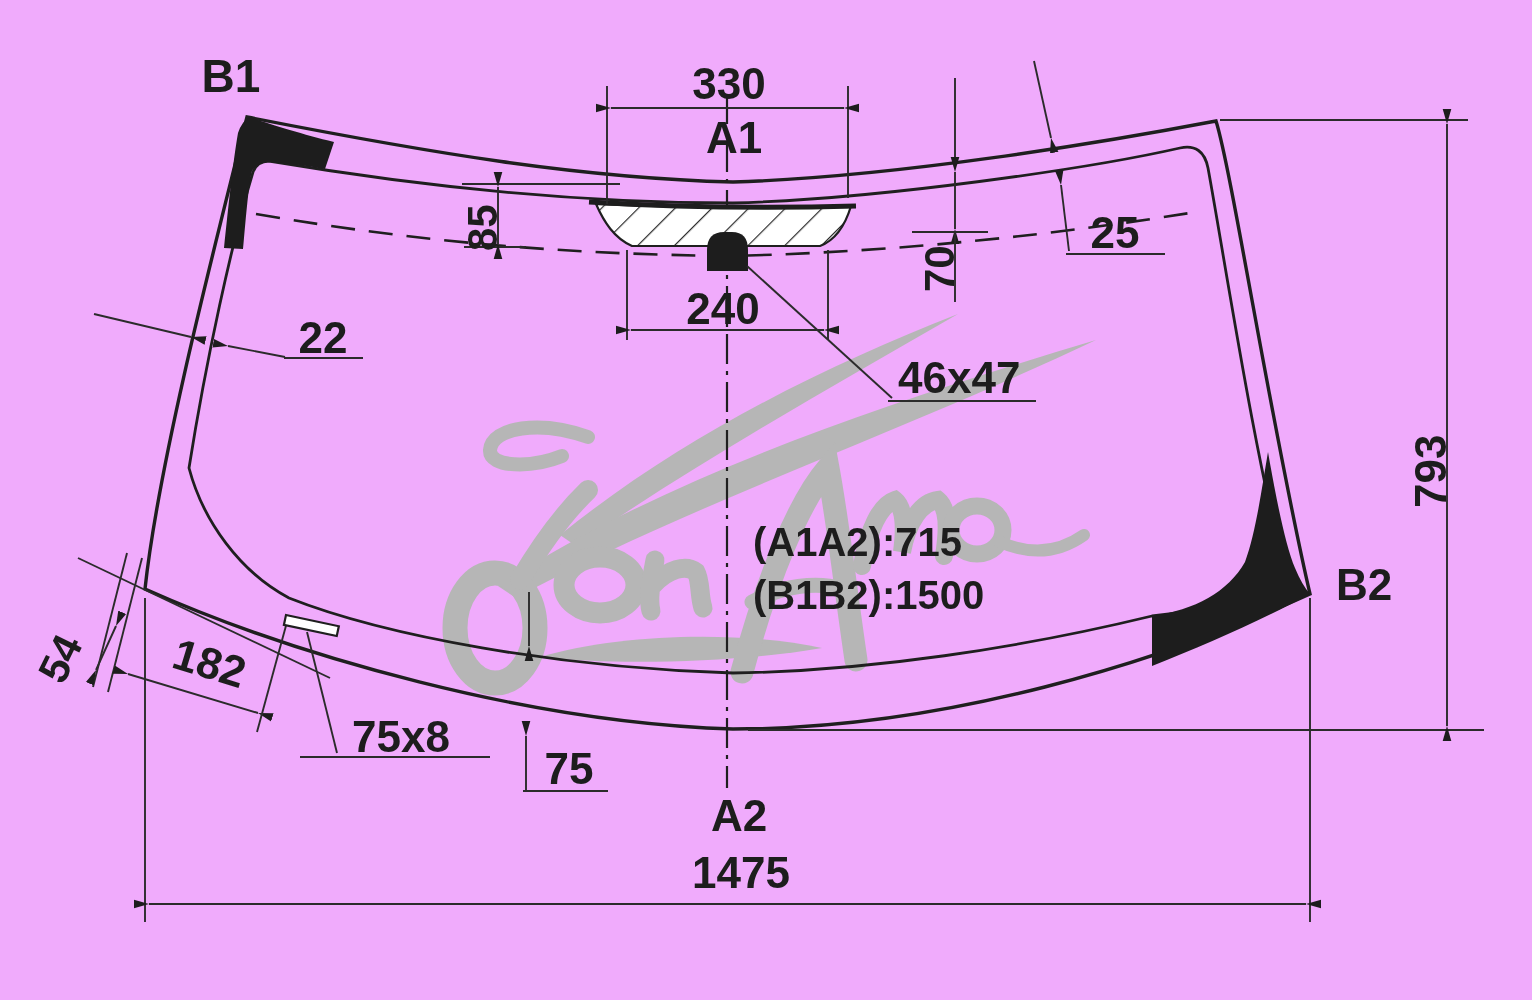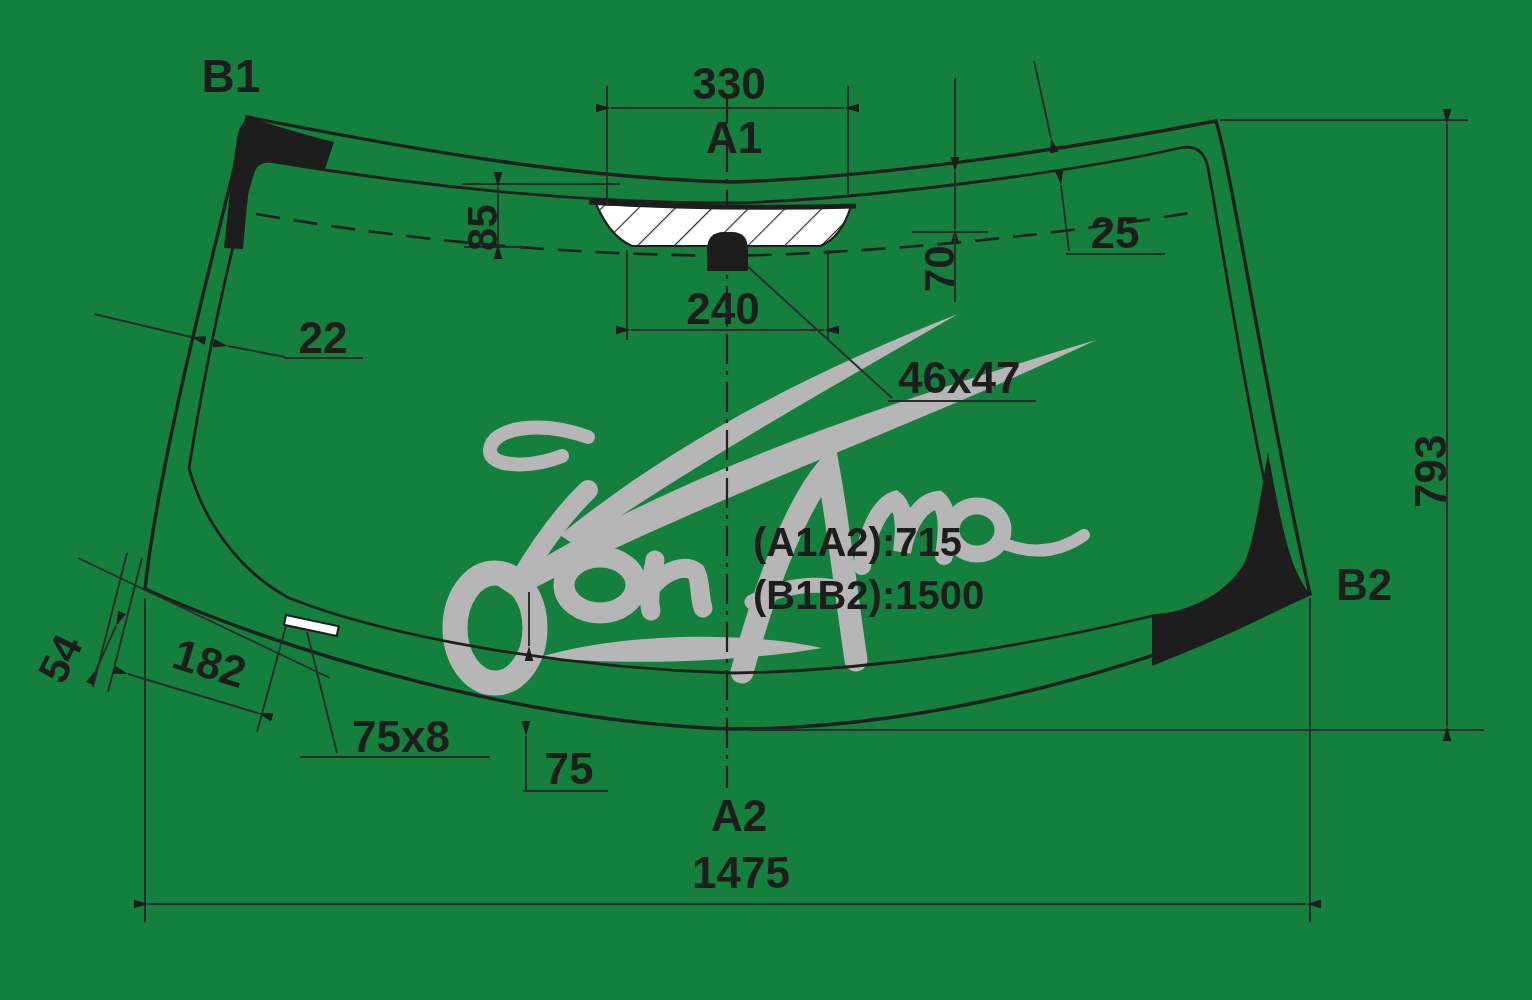--- a/index.html
+++ b/index.html
@@ -1,16 +1,16 @@
 <!DOCTYPE html>
 <html><head>
 <meta charset="utf-8">
 <style>
   html,body{margin:0;padding:0;background:#ffffff;}
-  .stage{position:relative;width:1532px;height:1000px;background:#15803d;overflow:hidden;
+  .stage{position:relative;width:1532px;height:1000px;background:#f0abfc;overflow:hidden;
          font-family:"Liberation Sans", sans-serif;}
   svg{display:block;}
   text{font-family:"Liberation Sans", sans-serif;font-weight:bold;fill:#1d1d1d;}
   .wmtext{font-family:"DejaVu Serif", serif;font-style:italic;font-weight:bold;}
 </style>
 </head>
 <body>
 
 <div class="stage">
 <svg width="1532" height="1000" viewBox="0 0 1532 1000">

